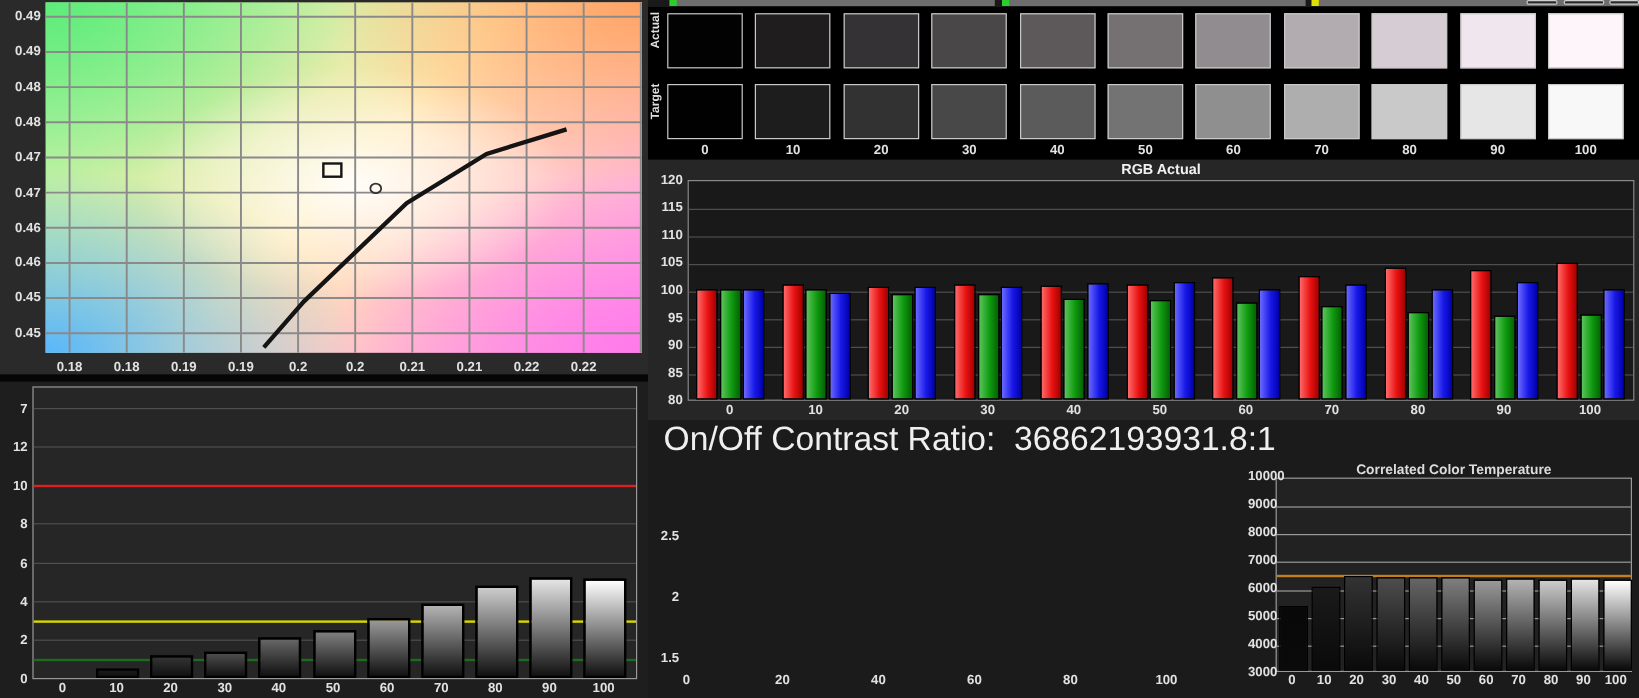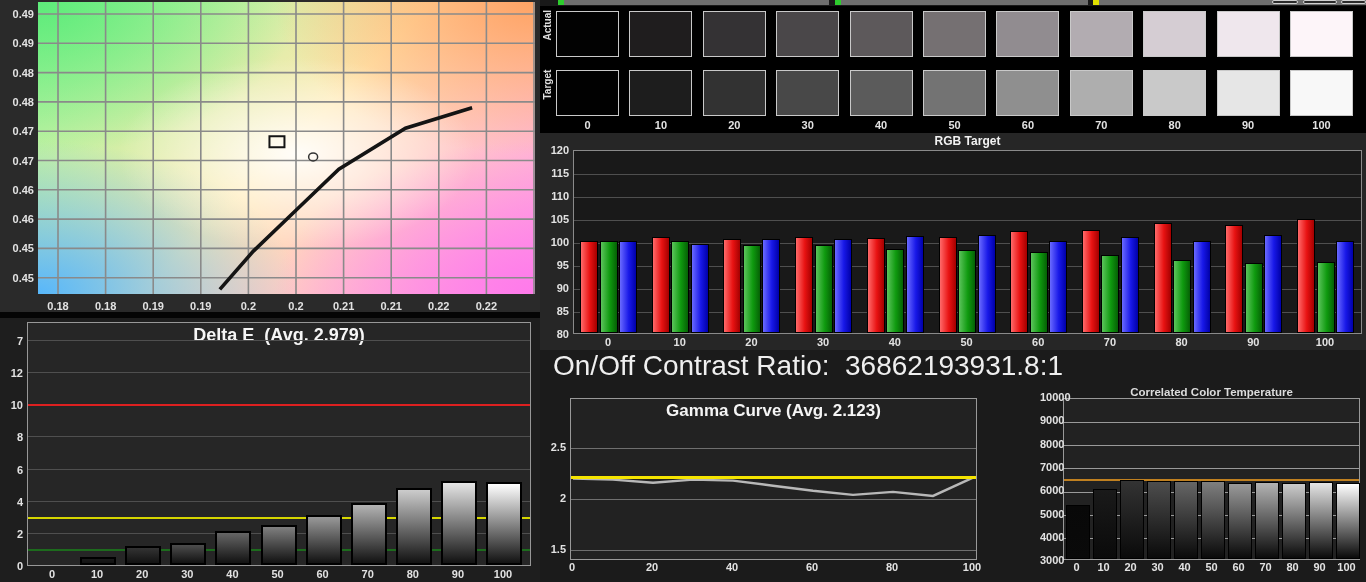--- a/index.html
+++ b/index.html
@@ -168,21 +168,21 @@
         <div class="swatch" style="left: 676.6px; top: 5px; background: rgb(239, 231, 237);"></div>
         <div class="swatch" style="left: 676.6px; top: 64px; background: rgb(230, 230, 230);"></div>
         <div class="tick c" style="left: 688.1px; width: 40px; top: 113px;">90</div>
         <div class="swatch" style="left: 750px; top: 5px; background: rgb(253, 245, 249);"></div>
         <div class="swatch" style="left: 750px; top: 64px; background: rgb(248, 248, 248);"></div>
         <div class="tick c" style="left: 761.5px; width: 40px; top: 113px;">100</div>
       </div>
   </div>
 
   <div id="rgb-panel" class="panel">
-    <div class="chart-title" style="left:33px;top:1px;width:789px;font-size:12px;">RGB Target</div>
+    <div class="chart-title" style="left:33px;top:1px;width:789px;font-size:12px;">RGB Actual</div>
     <div id="rgb-plot">
         <div class="gridline" style="top: 23px; background: rgb(79, 79, 79);"></div>
         <div class="gridline" style="top: 46px; background: rgb(79, 79, 79);"></div>
         <div class="gridline" style="top: 69px; background: rgb(79, 79, 79);"></div>
         <div class="gridline" style="top: 92px; background: rgb(79, 79, 79);"></div>
         <div class="gridline" style="top: 115px; background: rgb(79, 79, 79);"></div>
         <div class="gridline" style="top: 138px; background: rgb(79, 79, 79);"></div>
         <div class="gridline" style="top: 161px; background: rgb(79, 79, 79);"></div>
         <div class="bar bar-r" style="left: 6px; width: 18px; top: 90px; height: 92px;"></div>
         <div class="bar bar-g" style="left: 25.5px; width: 18px; top: 90px; height: 92px;"></div>
@@ -239,21 +239,20 @@
         <div class="tick c" style="left: 478.2px; width: 40px; top: 203px;">60</div>
         <div class="tick c" style="left: 549.9px; width: 40px; top: 203px;">70</div>
         <div class="tick c" style="left: 621.6px; width: 40px; top: 203px;">80</div>
         <div class="tick c" style="left: 693.3px; width: 40px; top: 203px;">90</div>
         <div class="tick c" style="left: 765px; width: 40px; top: 203px;">100</div>
       </div>
   </div>
 
   <div id="delta-panel" class="panel">
     <div id="delta-box">
-      <div class="inner-title" style="font-size:18px;">Delta E  (Avg. 2.979)</div>
     <div class="gridline" style="top: 17.02px; background: rgb(79, 79, 79);"></div>
         <div class="gridline" style="top: 49.16px; background: rgb(79, 79, 79);"></div>
         <div class="gridline" style="top: 113.44px; background: rgb(79, 79, 79);"></div>
         <div class="gridline" style="top: 145.58px; background: rgb(79, 79, 79);"></div>
         <div class="gridline" style="top: 177.72px; background: rgb(79, 79, 79);"></div>
         <div class="gridline" style="top: 209.86px; background: rgb(79, 79, 79);"></div>
         <div class="gridline" style="top: 81.3px; background: rgb(221, 32, 32); height: 2px;"></div>
         <div class="gridline" style="top: 193.79px; background: rgb(214, 214, 0); height: 2px;"></div>
         <div class="gridline" style="top: 225.93px; background: rgb(29, 107, 29); height: 2px;"></div>
         <div class="bar" style="left: 52.1px; width: 36px; top: 233.965px; height: 8.035px; border: 2px solid rgb(0, 0, 0); background: linear-gradient(to top, rgb(18, 18, 18), rgb(26, 26, 26));"></div>
@@ -290,30 +289,20 @@
         <div class="tick c" style="left: 437.9px; width: 40px; top: 250px;">90</div>
         <div class="tick c" style="left: 483px; width: 40px; top: 250px;">100</div>
       </div>
   </div>
 
   <div id="band" class="panel">
     <div id="contrast">On/Off Contrast Ratio:  36862193931.8:1</div>
   </div>
 
   <div id="gamma-panel" class="panel">
-    <div id="gamma-box">
-      <div class="inner-title">Gamma Curve (Avg. 2.123)</div>
-      <svg id="gamma-svg" width="405" height="160" viewBox="0 0 405 160" style="position:absolute;left:0;top:0;">
-          <polyline points="2,79.6 42,80.6 82,83.7 122,80.6 162,81.6 202,86.7 242,91.8 282,95.9 322,92.9 362,96.9 402,78.6" fill="none" stroke="#b8b8b8" stroke-width="2.4"></polyline>
-        </svg>
-    <div class="gridline" style="top: 49px; background: rgb(111, 111, 111);"></div>
-        <div class="gridline" style="top: 100px; background: rgb(111, 111, 111);"></div>
-        <div class="gridline" style="top: 151px; background: rgb(111, 111, 111);"></div>
-        <div class="gridline" style="top: 76.56px; background: rgb(245, 228, 0); height: 3px;"></div>
-      </div>
     <div id="gamma-ylab">
         <div class="tick r" style="left: 0px; width: 26px; top: 55px;">2.5</div>
         <div class="tick r" style="left: 0px; width: 26px; top: 106px;">2</div>
         <div class="tick r" style="left: 0px; width: 26px; top: 157px;">1.5</div>
       </div>
     <div id="gamma-xlab">
         <div class="tick c" style="left: 12px; width: 40px; top: 175px;">0</div>
         <div class="tick c" style="left: 92px; width: 40px; top: 175px;">20</div>
         <div class="tick c" style="left: 172px; width: 40px; top: 175px;">40</div>
         <div class="tick c" style="left: 252px; width: 40px; top: 175px;">60</div>

